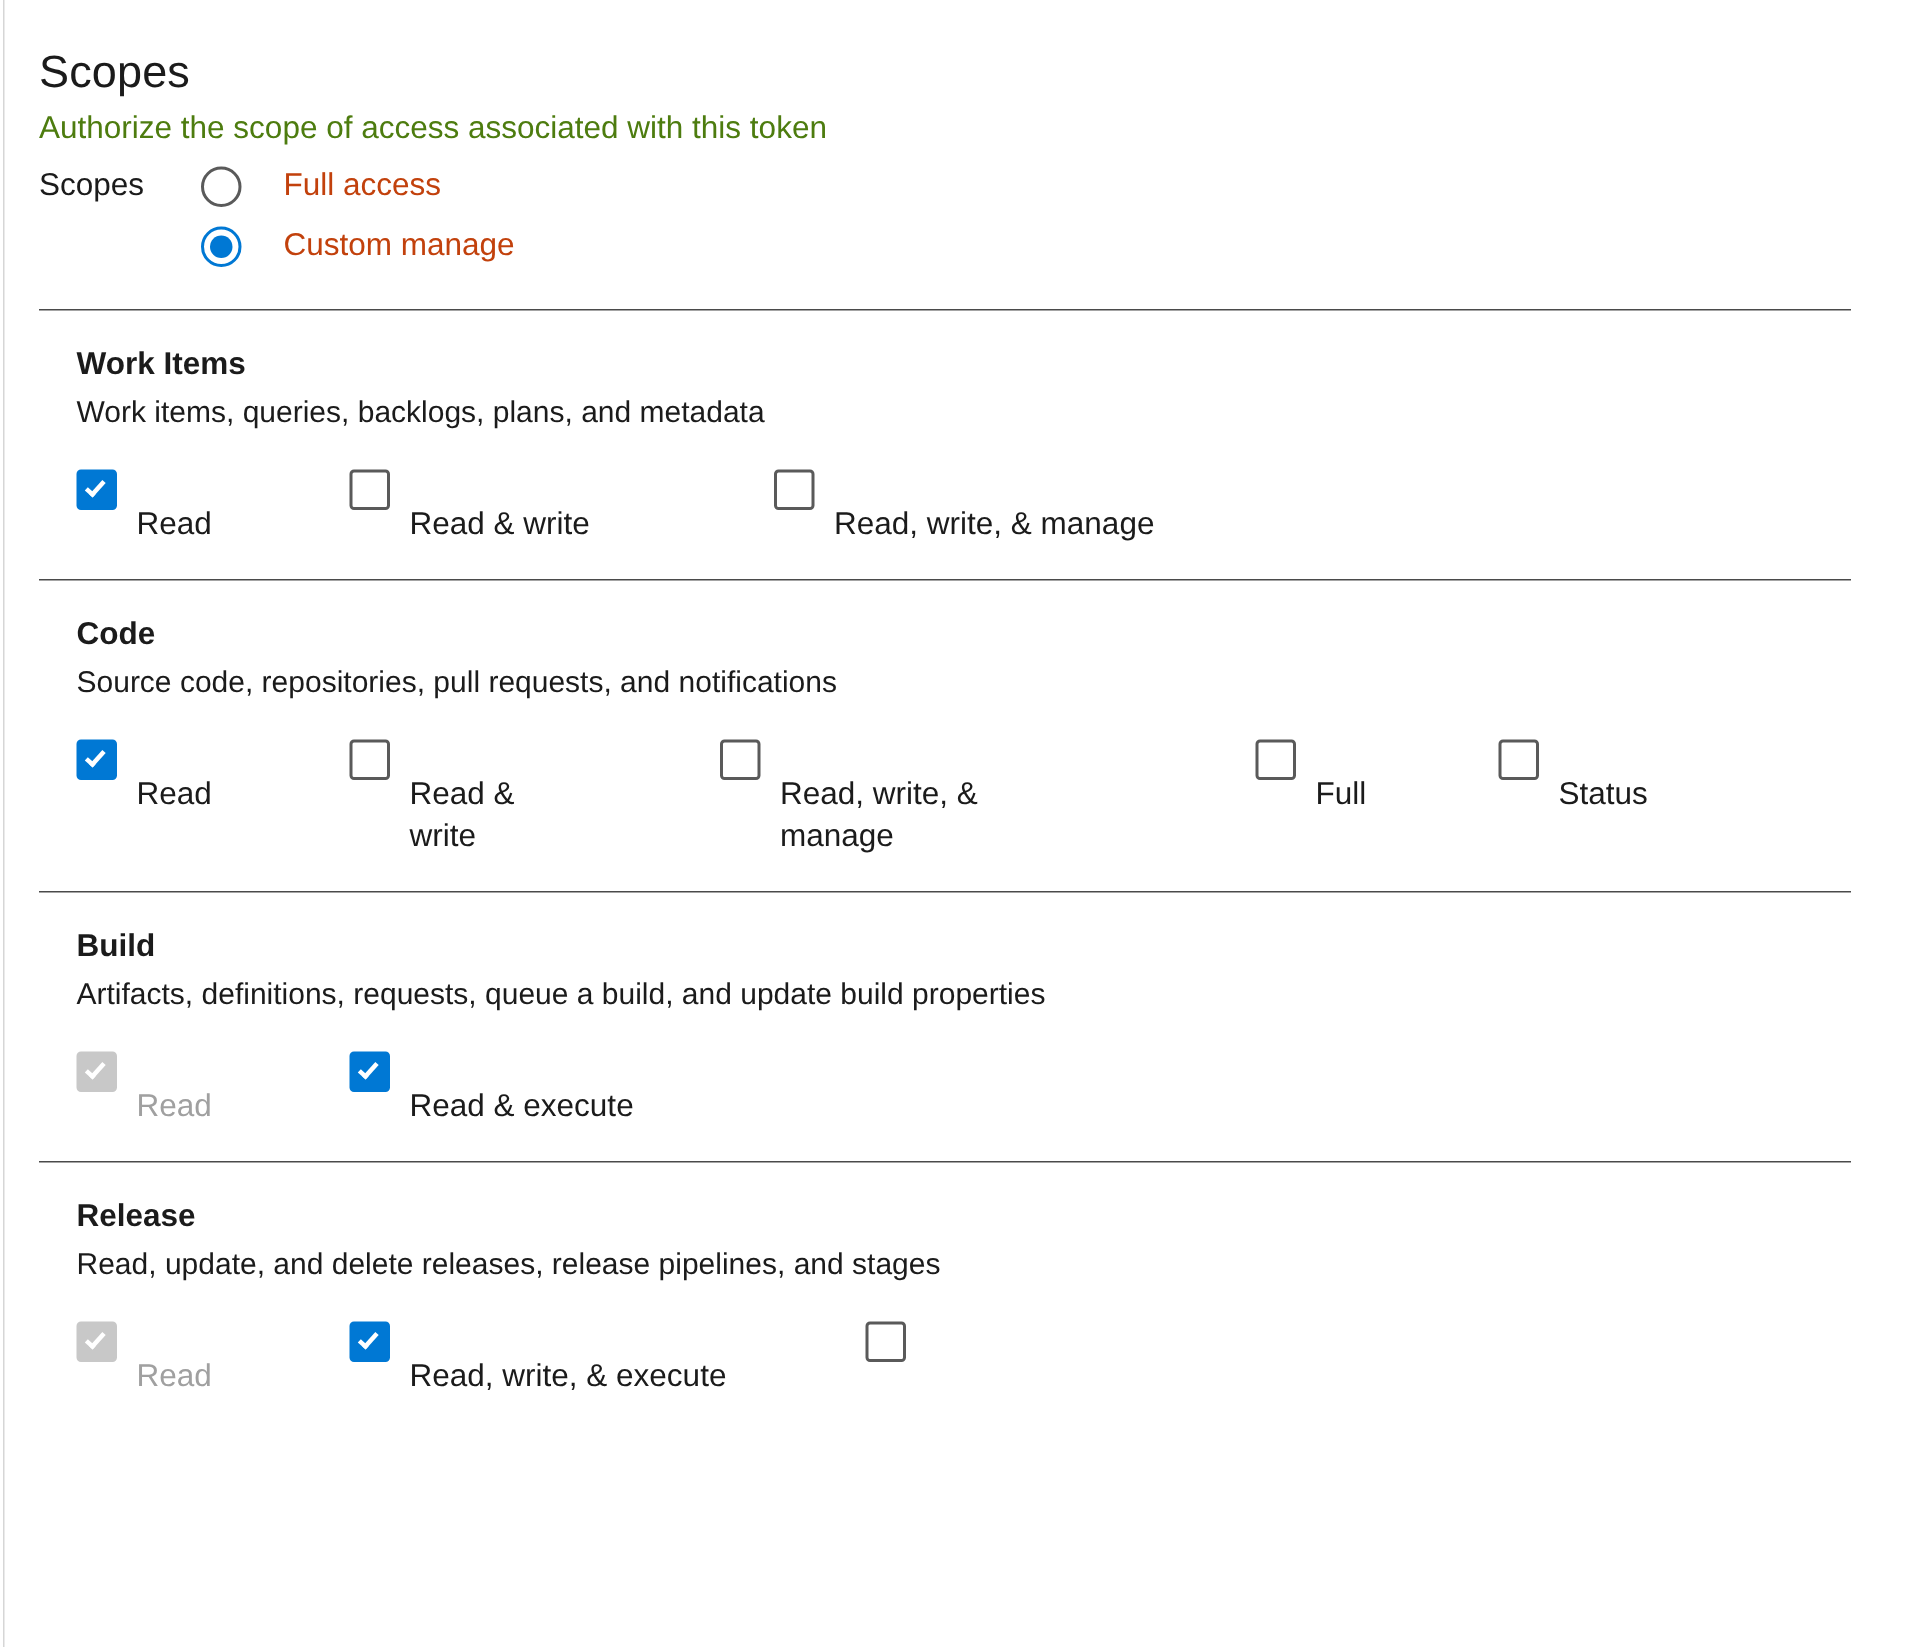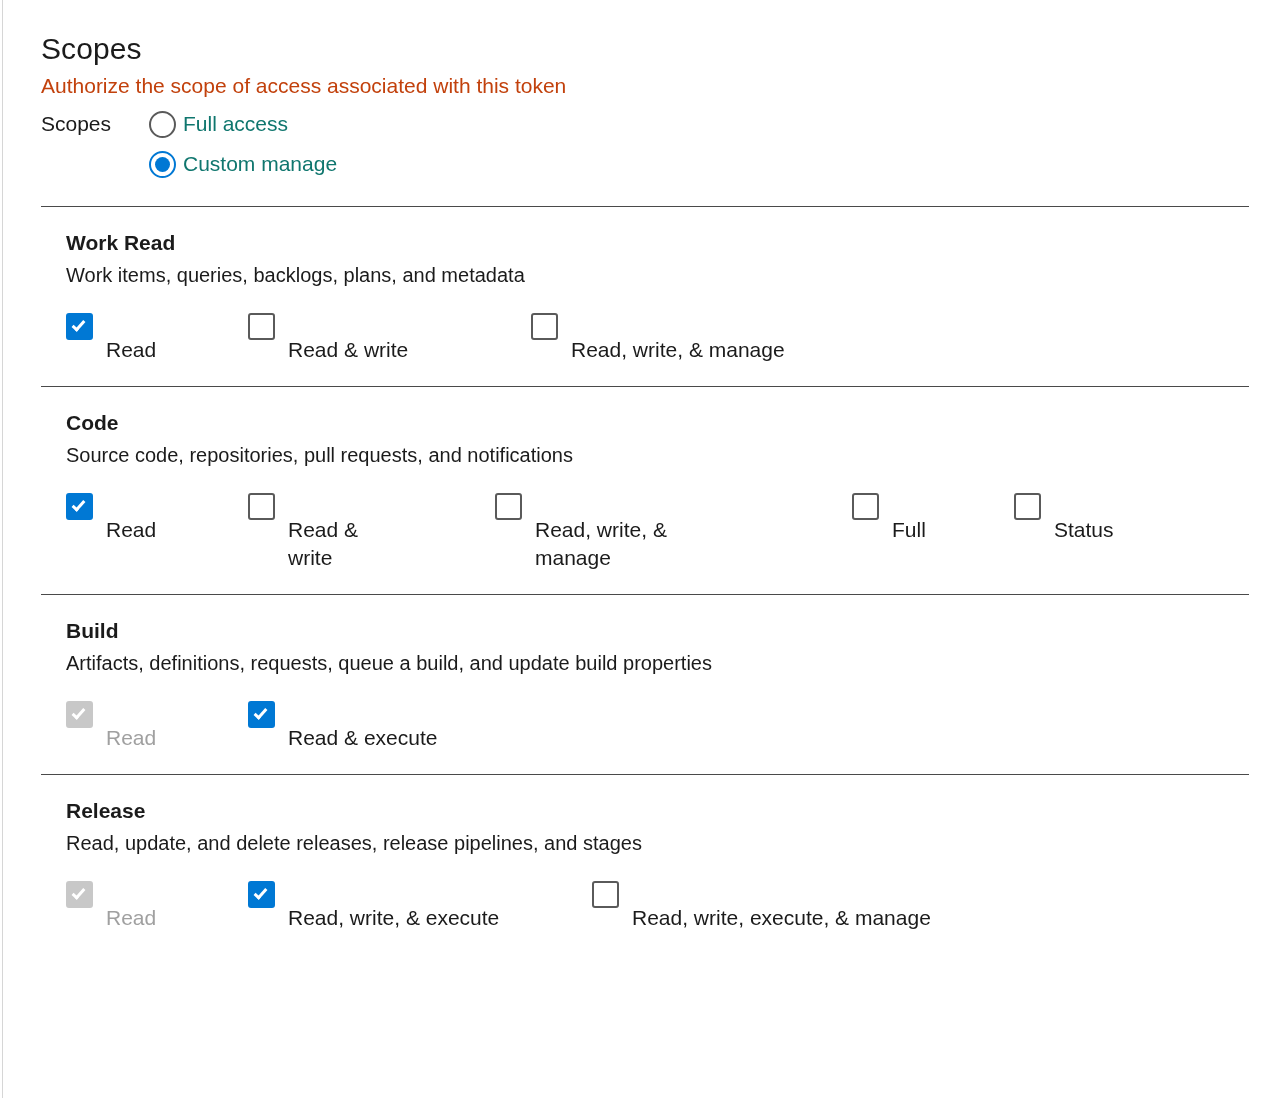--- a/index.html
+++ b/index.html
@@ -27,36 +27,36 @@
   .left-rule {
     position: absolute;
     left: 2px;
     top: 0;
     width: 1px;
     height: 1098px;
     background: #d6d6d6;
   }
   .content {
     position: absolute;
-    left: 41px;
+    left: 26px;
     top: 0;
     width: 1210px;
   }
   .scopes-title {
     font-size: 30px;
     font-weight: 400;
     color: #1b1b1b;
     margin-top: 30px;
     line-height: 38px;
     letter-spacing: 0.1px;
   }
   .scopes-subtitle {
     font-size: 21px;
     font-weight: 400;
-    color: #c2410c;
+    color: #4d7c0f;
     line-height: 28px;
     margin-top: 4px;
   }
   .radio-block {
     margin-top: 4px;
   }
   .radio-row {
     display: flex;
     align-items: center;
     height: 40px;
@@ -93,22 +93,22 @@
     width: 15px;
     height: 15px;
     margin-left: -7.5px;
     margin-top: -7.5px;
     border-radius: 50%;
     background: #0078d4;
   }
   .radio-text {
     font-size: 21px;
     line-height: 28px;
-    margin-left: 7px;
-    color: #0f766e;
+    margin-left: 28px;
+    color: #c2410c;
   }
   .divider {
     height: 1px;
     background: #4a4a4a;
     margin-top: 22px;
     width: 1208px;
   }
   .group {
     padding-left: 25px;
     padding-top: 22px;
@@ -198,21 +198,21 @@
       </div>
       <div class="radio-row">
         <div class="radio-spacer"></div>
         <div class="radio checked"></div>
         <div class="radio-text">Custom manage</div>
       </div>
     </div>
 
     <div class="divider"></div>
     <div class="group">
-      <div class="group-title">Work Read</div>
+      <div class="group-title">Work Items</div>
       <div class="group-desc">Work items, queries, backlogs, plans, and metadata</div>
       <div class="options">
         <div class="option" style="width:182px">
           <div class="checkbox checked"></div>
           <div class="option-label">Read</div>
         </div>
         <div class="option" style="width:283px">
           <div class="checkbox"></div>
           <div class="option-label">Read &amp; write</div>
         </div>
@@ -277,19 +277,18 @@
         <div class="option" style="width:182px">
           <div class="checkbox disabled"></div>
           <div class="option-label disabled">Read</div>
         </div>
         <div class="option" style="width:344px">
           <div class="checkbox checked"></div>
           <div class="option-label">Read, write, &amp; execute</div>
         </div>
         <div class="option" style="width:460px">
           <div class="checkbox"></div>
-          <div class="option-label">Read, write, execute, &amp; manage</div>
         </div>
       </div>
     </div>
 
   </div>
 </div>
 
 </body></html>

